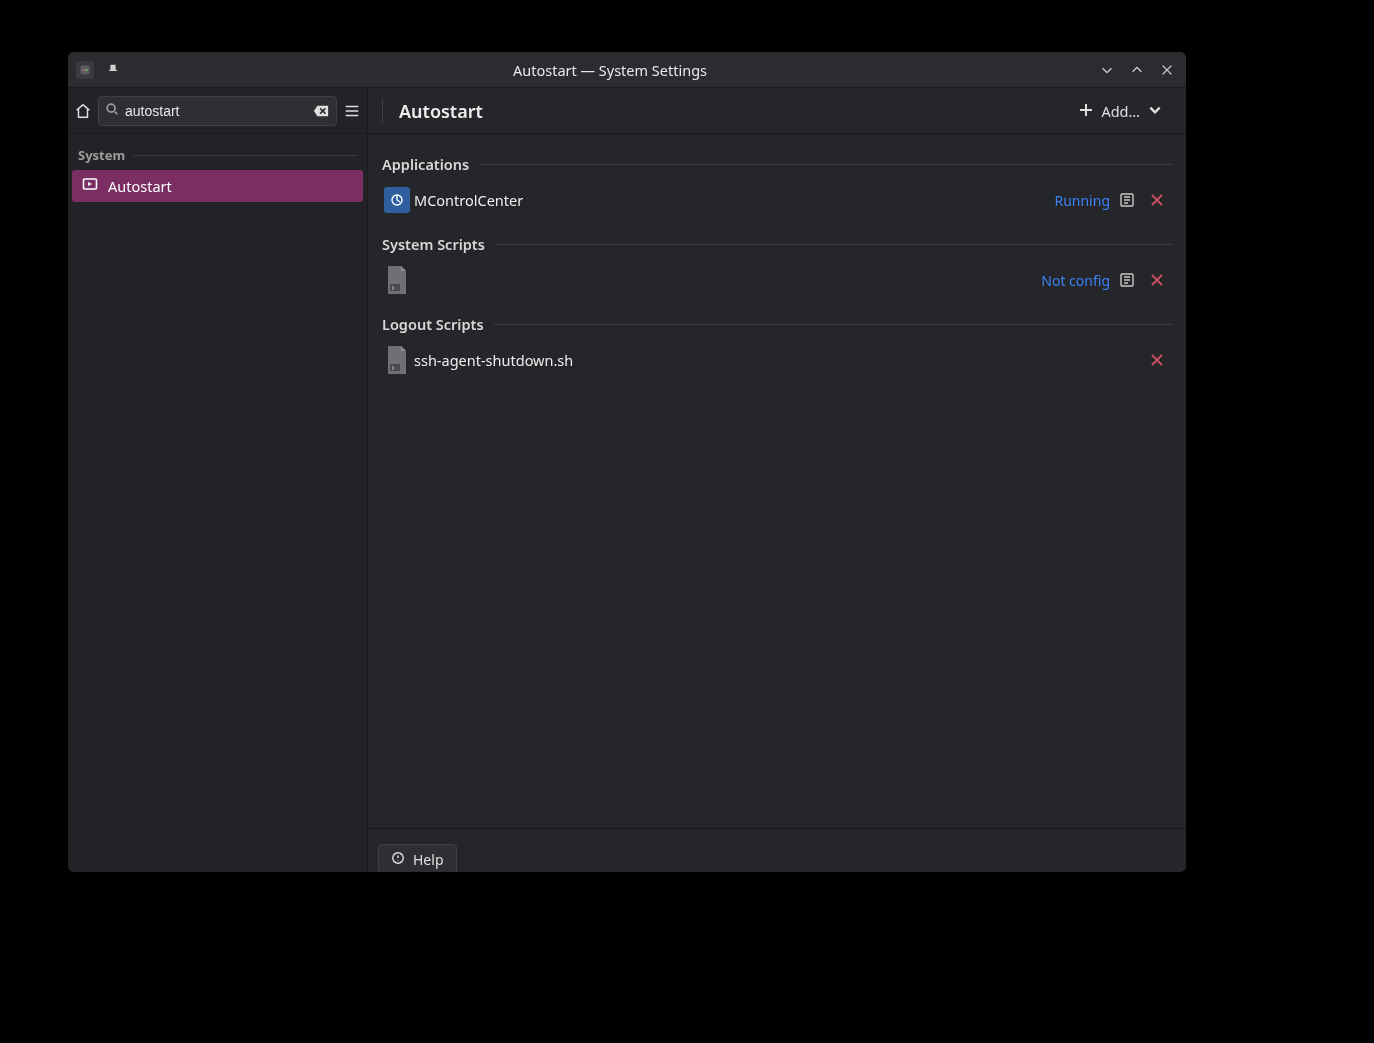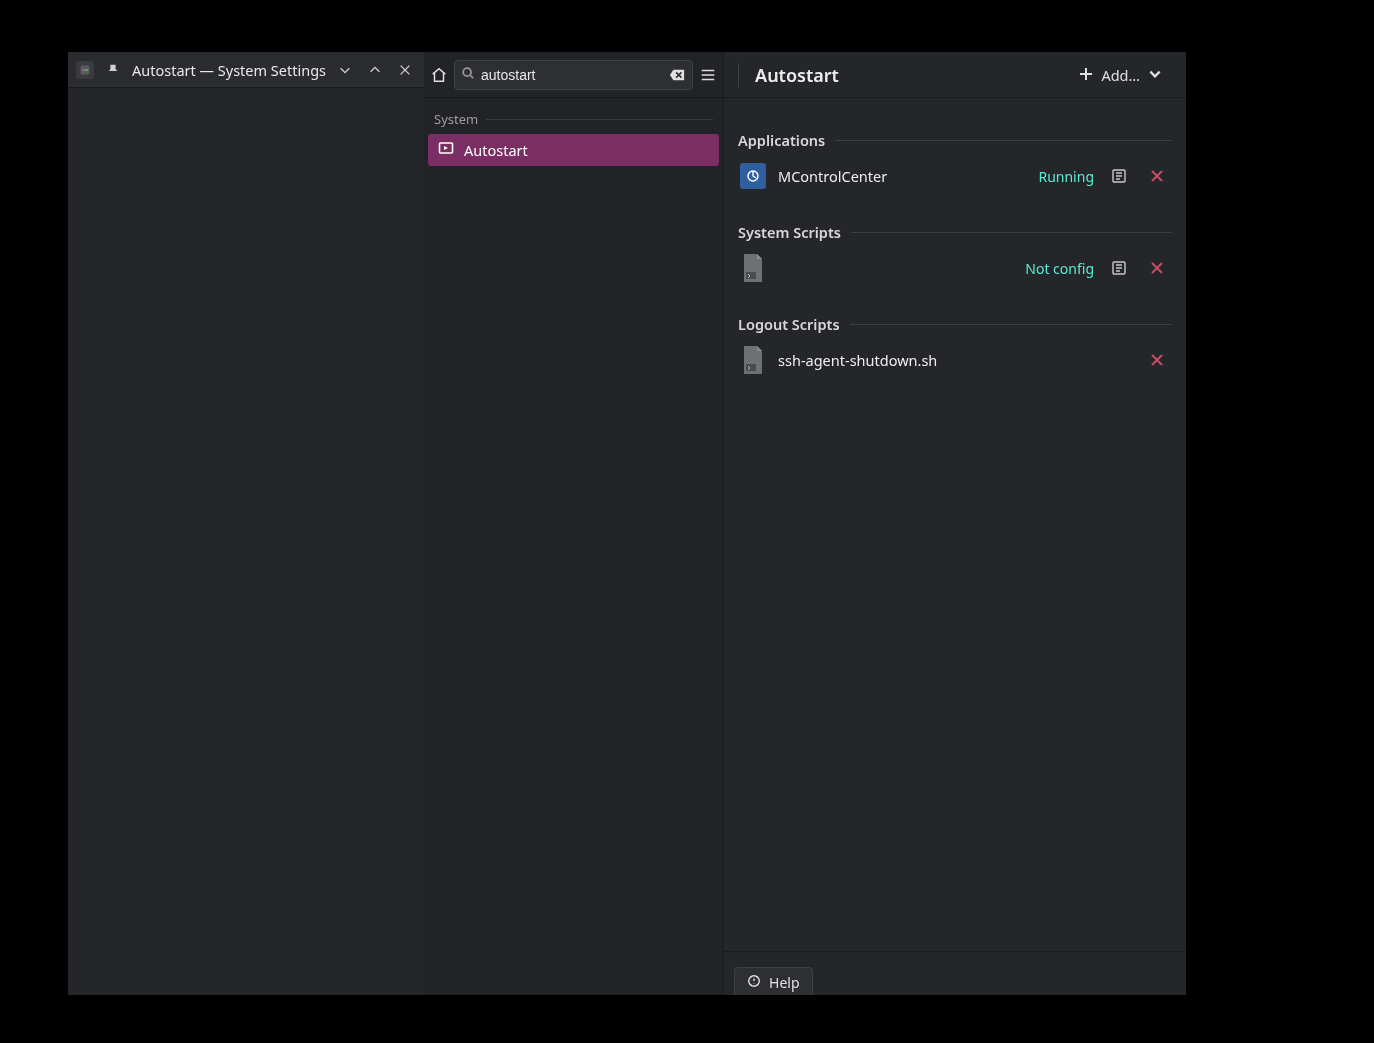--- a/index.html
+++ b/index.html
@@ -10,26 +10,26 @@
     color: #e8e8e8;
     width: 1374px;
     height: 1043px;
     position: relative;
   }
   .window {
     position: absolute;
     left: 68px;
     top: 52px;
     width: 1118px;
-    height: 943px;
+    height: 820px;
     background: #252629;
-    border-radius: 0;
+    border-radius: 6px;
     box-shadow: 0 8px 40px rgba(0,0,0,0.6);
     display: flex;
-    flex-direction: row;
+    flex-direction: column;
     overflow: hidden;
   }
   
   .titlebar {
     height: 36px;
     background: #2b2c30;
     display: flex;
     align-items: center;
     padding: 0 8px;
     gap: 8px;
@@ -77,21 +77,21 @@
   }
   .search-wrap svg{width:14px;height:14px;stroke:#9a9a9a;stroke-width:2;fill:none;}
   .search-wrap input{
     flex:1;background:transparent;border:none;outline:none;color:#e8e8e8;font-size:14px;
   }
   .clear-btn{width:18px;height:18px;display:flex;align-items:center;justify-content:center;cursor:pointer;}
   .clear-btn svg{width:16px;height:16px;}
   .side-body{padding:8px 4px;}
   .side-group-header{
     display:flex;align-items:center;gap:8px;
-    color:#9d9d9d;font-size:13px;font-weight:400;
+    color:#9d9d9d;font-size:13px;font-weight:700;
     padding:4px 6px 6px 6px;
   }
   .side-group-header .line{flex:1;height:1px;background:#3a3b40;}
   .side-item{
     display:flex;align-items:center;gap:10px;
     height:32px;padding:0 10px;
     border-radius:3px;
     font-size:14.5px;
     cursor:pointer;
   }
@@ -111,37 +111,37 @@
     height:30px;padding:0 10px;
     color:#e0e0e0;cursor:pointer;border-radius:4px;
     font-size:14.5px;
   }
   .add-btn svg{width:14px;height:14px;stroke:#e0e0e0;stroke-width:2;fill:none;}
   .main-body{flex:1;overflow:auto;padding:8px 14px 14px 14px;}
   .section-header{
     display:flex;align-items:center;gap:10px;
     color:#d8d8d8;font-size:14.5px;font-weight:600;
     padding:6px 0 4px 0;
-    margin-top:18px;
+    margin-top:6px;
   }
   .section-header .line{flex:1;height:1px;background:#3d3e43;}
   .row{
-    display:flex;align-items:center;gap:12px;
+    display:flex;align-items:center;gap:4px;
     padding:8px 2px;
     min-height:44px;
   }
   .row .entry-icon{width:26px;height:26px;flex-shrink:0;display:flex;align-items:center;justify-content:center;}
   .row .entry-icon.app{background:#2f5f9e;border-radius:3px;position:relative;}
   .row .entry-icon.app svg{width:16px;height:16px;}
   .row .entry-icon.script svg{width:26px;height:32px;}
   .row .textcol{display:flex;flex-direction:column;min-width:0;}
   .row .name{font-size:14.5px;color:#eee;}
   .row .path{font-size:12.5px;color:#8f9094;}
   .row .grow{flex:1;}
-  .row .status{font-size:14px;color:#5eead4;}
+  .row .status{font-size:14px;color:#3b82f6;}
   .row .row-icon-btn{width:26px;height:26px;display:flex;align-items:center;justify-content:center;cursor:pointer;}
   .row .row-icon-btn svg{width:16px;height:16px;}
   .del svg{stroke:#c35060;stroke-width:2;fill:none;}
   .props svg{stroke:#c8c8c8;stroke-width:1.4;fill:none;}
   
   .footer{
     height:44px;border-top:1px solid #1a1b1d;
     display:flex;align-items:center;padding:0 10px;
   }
   .help-btn{

